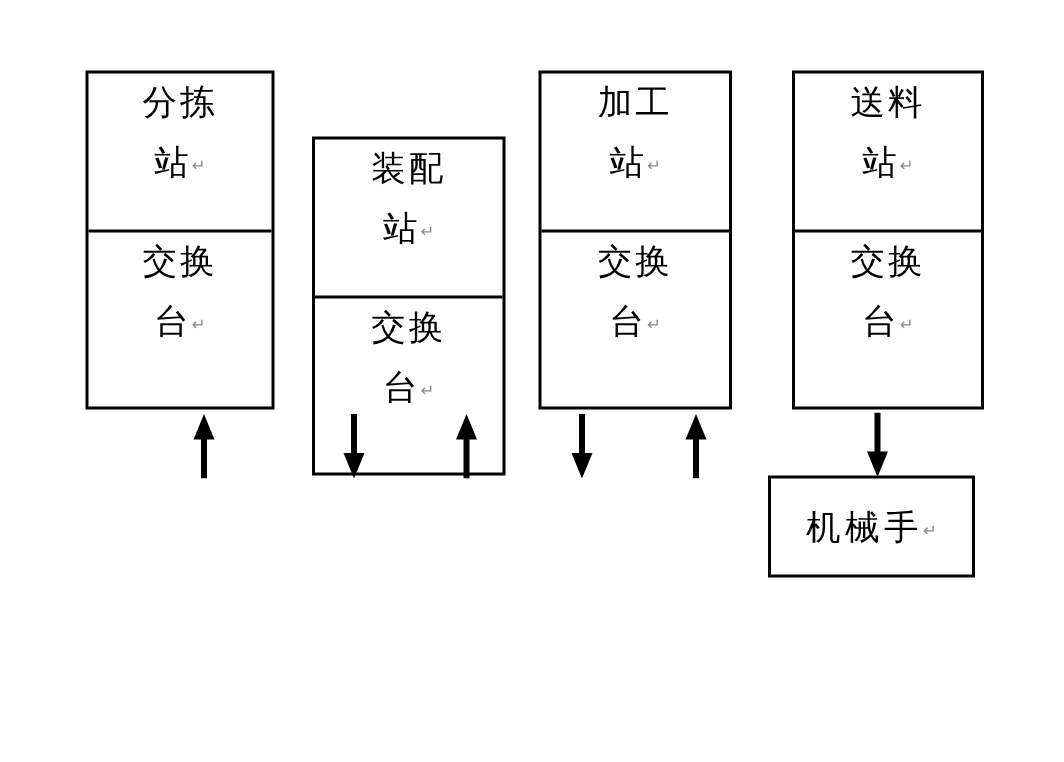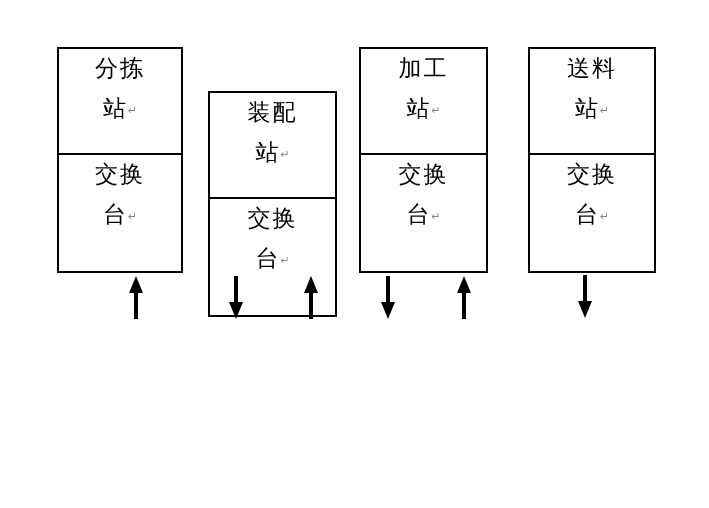--- a/index.html
+++ b/index.html
@@ -151,15 +151,18 @@
     </svg>
   </div>
 
   <div class="arrow" style="left:575px; top:275px; width:20px; height:43px;">
     <svg width="20" height="43" viewBox="0 0 20 43">
       <rect x="8" y="0" width="4" height="30" fill="#000000"></rect>
       <polygon points="10,43 3,26 17,26" fill="#000000"></polygon>
     </svg>
   </div>
 
+  <div class="box" style="left:512px; top:317px; width:138px; height:68px; display:flex; align-items:center; justify-content:center;">
+    <span class="wide-label"><span>机械手</span><span class="pilcrow">↵</span></span>
+  </div>
 
 
 </div>
 
 </body></html>

